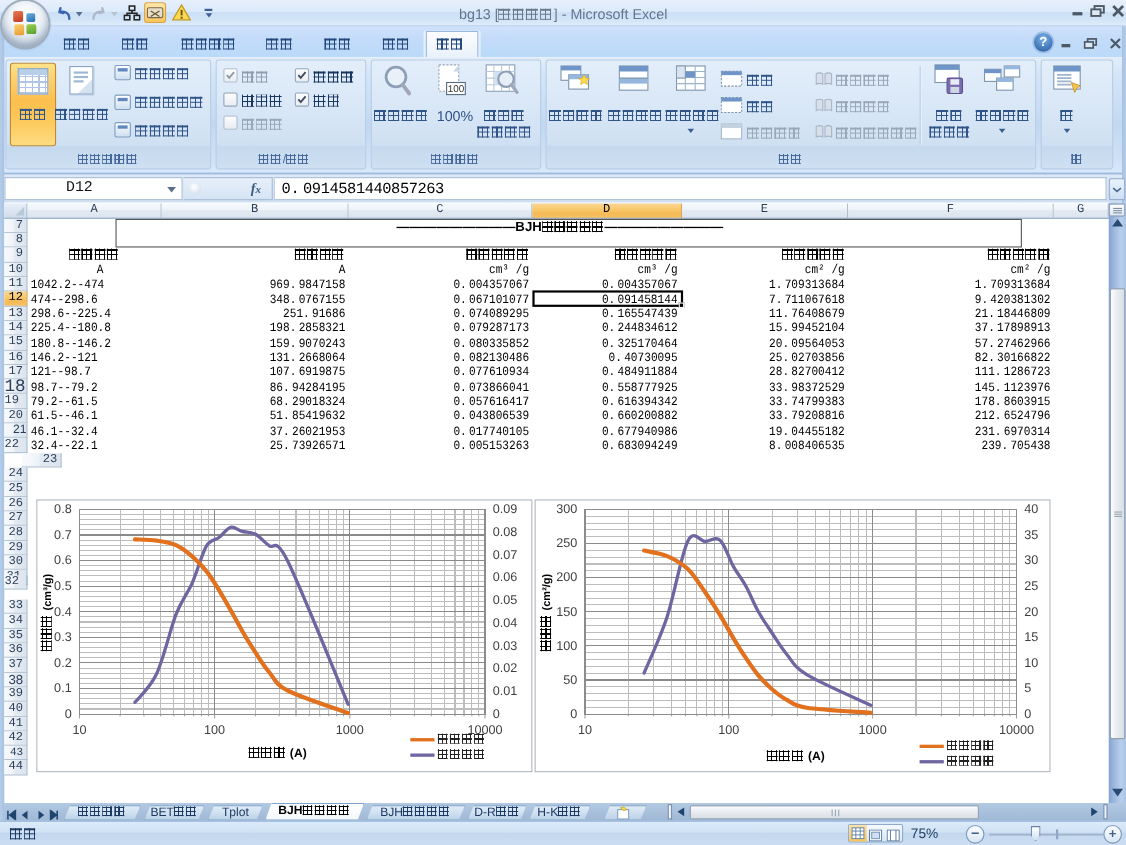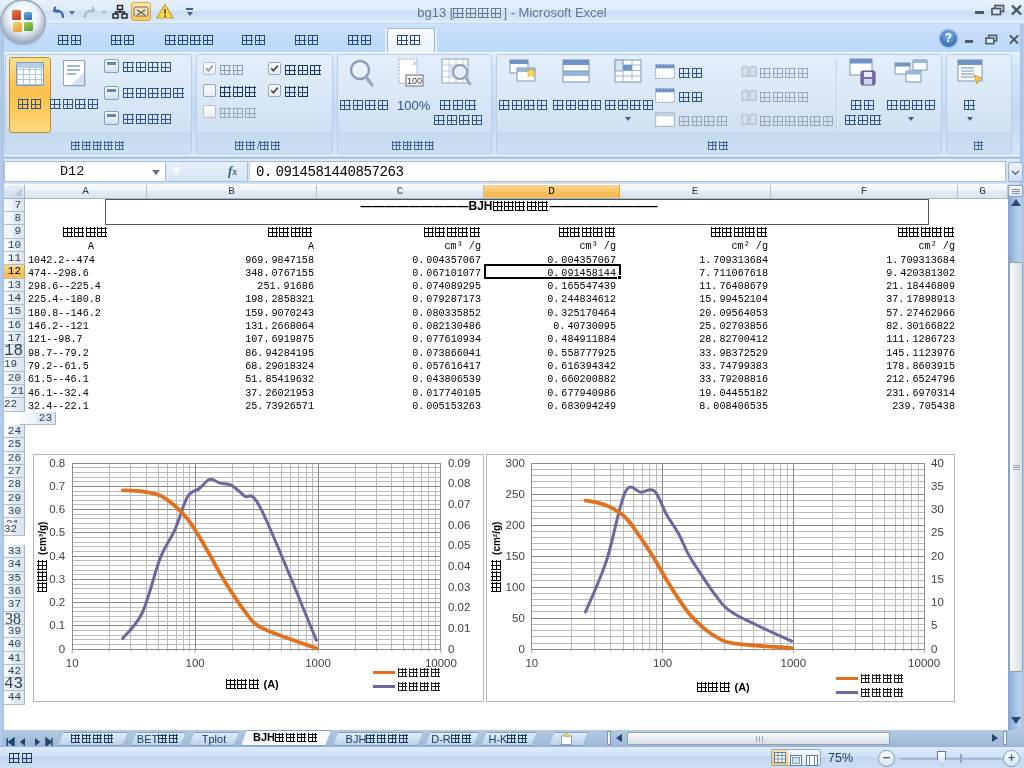--- a/index.html
+++ b/index.html
@@ -281,43 +281,43 @@
 <div style="position:absolute;left:4px;top:251.9px;width:21px;height:13.32px;background:linear-gradient(90deg,#f7fafc 0%,#eef3f8 45%,#e3eaf2 46%,#dce4ee 100%);border-right:1px solid #9eb6ce;border-bottom:1px solid #aebfd0;color:#2c3f58;font-family:'Liberation Mono',monospace;font-size:11px;text-align:right;padding-right:3px;line-height:13.32px">11</div>
 <div style="position:absolute;left:4px;top:265.2px;width:21px;height:13.32px;background:linear-gradient(180deg,#fad695 0%,#f8c96d 40%,#f5ba55 70%,#f6c065 100%);border-right:1px solid #dd9933;border-bottom:1px solid #aebfd0;color:#000;font-family:'Liberation Mono',monospace;font-size:11px;text-align:right;padding-right:3px;line-height:13.32px">12</div>
 <div style="position:absolute;left:4px;top:278.5px;width:21px;height:13.32px;background:linear-gradient(90deg,#f7fafc 0%,#eef3f8 45%,#e3eaf2 46%,#dce4ee 100%);border-right:1px solid #9eb6ce;border-bottom:1px solid #aebfd0;color:#2c3f58;font-family:'Liberation Mono',monospace;font-size:11px;text-align:right;padding-right:3px;line-height:13.32px">13</div>
 <div style="position:absolute;left:4px;top:291.8px;width:21px;height:13.32px;background:linear-gradient(90deg,#f7fafc 0%,#eef3f8 45%,#e3eaf2 46%,#dce4ee 100%);border-right:1px solid #9eb6ce;border-bottom:1px solid #aebfd0;color:#2c3f58;font-family:'Liberation Mono',monospace;font-size:11px;text-align:right;padding-right:3px;line-height:13.32px">14</div>
 <div style="position:absolute;left:4px;top:305.2px;width:21px;height:13.32px;background:linear-gradient(90deg,#f7fafc 0%,#eef3f8 45%,#e3eaf2 46%,#dce4ee 100%);border-right:1px solid #9eb6ce;border-bottom:1px solid #aebfd0;color:#2c3f58;font-family:'Liberation Mono',monospace;font-size:11px;text-align:right;padding-right:3px;line-height:13.32px">15</div>
 <div style="position:absolute;left:4px;top:318.5px;width:21px;height:13.32px;background:linear-gradient(90deg,#f7fafc 0%,#eef3f8 45%,#e3eaf2 46%,#dce4ee 100%);border-right:1px solid #9eb6ce;border-bottom:1px solid #aebfd0;color:#2c3f58;font-family:'Liberation Mono',monospace;font-size:11px;text-align:right;padding-right:3px;line-height:13.32px">16</div>
 <div style="position:absolute;left:4px;top:331.8px;width:21px;height:13.32px;background:linear-gradient(90deg,#f7fafc 0%,#eef3f8 45%,#e3eaf2 46%,#dce4ee 100%);border-right:1px solid #9eb6ce;border-bottom:1px solid #aebfd0;color:#2c3f58;font-family:'Liberation Mono',monospace;font-size:11px;text-align:right;padding-right:3px;line-height:13.32px">17</div>
 <div style="position:absolute;left:4px;top:345.1px;width:21px;height:13.32px;background:linear-gradient(90deg,#f7fafc 0%,#eef3f8 45%,#e3eaf2 46%,#dce4ee 100%);border-right:1px solid #9eb6ce;border-bottom:1px solid #aebfd0;color:#2c3f58;font-family:'Liberation Mono',monospace;font-size:16px;text-align:right;padding-right:3px;line-height:13.32px">18</div>
 <div style="position:absolute;left:4px;top:358.4px;width:21px;height:13.32px;background:linear-gradient(90deg,#f7fafc 0%,#eef3f8 45%,#e3eaf2 46%,#dce4ee 100%);border-right:1px solid #9eb6ce;border-bottom:1px solid #aebfd0;color:#2c3f58;font-family:'Liberation Mono',monospace;font-size:11px;text-align:right;padding-right:15px;line-height:13.32px">19</div>
 <div style="position:absolute;left:4px;top:371.8px;width:21px;height:13.32px;background:linear-gradient(90deg,#f7fafc 0%,#eef3f8 45%,#e3eaf2 46%,#dce4ee 100%);border-right:1px solid #9eb6ce;border-bottom:1px solid #aebfd0;color:#2c3f58;font-family:'Liberation Mono',monospace;font-size:11px;text-align:right;padding-right:3px;line-height:13.32px">20</div>
-<div style="position:absolute;left:4px;top:385.1px;width:21px;height:13.32px;background:linear-gradient(90deg,#f7fafc 0%,#eef3f8 45%,#e3eaf2 46%,#dce4ee 100%);border-right:1px solid #9eb6ce;border-bottom:1px solid #aebfd0;color:#2c3f58;font-family:Liberation Mono, monospace;font-size:11px;text-align:right;padding-right:0;line-height:13.32px">21</div>
+<div style="position:absolute;left:4px;top:385.1px;width:21px;height:13.32px;background:linear-gradient(90deg,#f7fafc 0%,#eef3f8 45%,#e3eaf2 46%,#dce4ee 100%);border-right:1px solid #9eb6ce;border-bottom:1px solid #aebfd0;color:#2c3f58;font-family:Liberation Sans, sans-serif;font-size:11px;text-align:right;padding-right:0;line-height:13.32px">21</div>
 <div style="position:absolute;left:4px;top:398.4px;width:21px;height:13.32px;background:linear-gradient(90deg,#f7fafc 0%,#eef3f8 45%,#e3eaf2 46%,#dce4ee 100%);border-right:1px solid #9eb6ce;border-bottom:1px solid #aebfd0;color:#2c3f58;font-family:'Liberation Mono',monospace;font-size:11px;text-align:right;padding-right:16px;line-height:13.32px">22</div>
 <div style="position:absolute;left:20px;top:411.7px;width:36px;height:13.32px;background:linear-gradient(90deg,#f7fafc 0%,#eef3f8 45%,#e3eaf2 46%,#dce4ee 100%);border-right:1px solid #9eb6ce;border-bottom:1px solid #aebfd0;color:#2c3f58;font-family:'Liberation Mono',monospace;font-size:11px;text-align:right;padding-right:3px;line-height:13.32px">23</div>
 <div style="position:absolute;left:4px;top:425.0px;width:21px;height:13.32px;background:linear-gradient(90deg,#f7fafc 0%,#eef3f8 45%,#e3eaf2 46%,#dce4ee 100%);border-right:1px solid #9eb6ce;border-bottom:1px solid #aebfd0;color:#2c3f58;font-family:'Liberation Mono',monospace;font-size:11px;text-align:right;padding-right:3px;line-height:13.32px">24</div>
 <div style="position:absolute;left:4px;top:438.4px;width:21px;height:13.32px;background:linear-gradient(90deg,#f7fafc 0%,#eef3f8 45%,#e3eaf2 46%,#dce4ee 100%);border-right:1px solid #9eb6ce;border-bottom:1px solid #aebfd0;color:#2c3f58;font-family:'Liberation Mono',monospace;font-size:11px;text-align:right;padding-right:3px;line-height:13.32px">25</div>
 <div style="position:absolute;left:4px;top:451.7px;width:21px;height:13.32px;background:linear-gradient(90deg,#f7fafc 0%,#eef3f8 45%,#e3eaf2 46%,#dce4ee 100%);border-right:1px solid #9eb6ce;border-bottom:1px solid #aebfd0;color:#2c3f58;font-family:'Liberation Mono',monospace;font-size:11px;text-align:right;padding-right:3px;line-height:13.32px">26</div>
 <div style="position:absolute;left:4px;top:465.0px;width:21px;height:13.32px;background:linear-gradient(90deg,#f7fafc 0%,#eef3f8 45%,#e3eaf2 46%,#dce4ee 100%);border-right:1px solid #9eb6ce;border-bottom:1px solid #aebfd0;color:#2c3f58;font-family:'Liberation Mono',monospace;font-size:11px;text-align:right;padding-right:3px;line-height:13.32px">27</div>
 <div style="position:absolute;left:4px;top:478.3px;width:21px;height:13.32px;background:linear-gradient(90deg,#f7fafc 0%,#eef3f8 45%,#e3eaf2 46%,#dce4ee 100%);border-right:1px solid #9eb6ce;border-bottom:1px solid #aebfd0;color:#2c3f58;font-family:'Liberation Mono',monospace;font-size:11px;text-align:right;padding-right:3px;line-height:13.32px">28</div>
 <div style="position:absolute;left:4px;top:491.6px;width:21px;height:13.32px;background:linear-gradient(90deg,#f7fafc 0%,#eef3f8 45%,#e3eaf2 46%,#dce4ee 100%);border-right:1px solid #9eb6ce;border-bottom:1px solid #aebfd0;color:#2c3f58;font-family:'Liberation Mono',monospace;font-size:11px;text-align:right;padding-right:3px;line-height:13.32px">29</div>
 <div style="position:absolute;left:4px;top:505.0px;width:21px;height:13.32px;background:linear-gradient(90deg,#f7fafc 0%,#eef3f8 45%,#e3eaf2 46%,#dce4ee 100%);border-right:1px solid #9eb6ce;border-bottom:1px solid #aebfd0;color:#2c3f58;font-family:'Liberation Mono',monospace;font-size:11px;text-align:right;padding-right:3px;line-height:13.32px">30</div>
 <div style="position:absolute;left:4px;top:518.3px;width:21px;height:13.32px;background:linear-gradient(90deg,#f7fafc 0%,#eef3f8 45%,#e3eaf2 46%,#dce4ee 100%);border-right:1px solid #9eb6ce;border-bottom:1px solid #aebfd0;color:#2c3f58;font-family:'Liberation Mono',monospace;font-size:11px;text-align:center;padding-right:3px;line-height:13.32px">31</div>
 <div style="position:absolute;left:4px;top:523px;width:21px;height:13.32px;background:linear-gradient(90deg,#f7fafc 0%,#eef3f8 45%,#e3eaf2 46%,#dce4ee 100%);border-right:1px solid #9eb6ce;border-bottom:1px solid #aebfd0;color:#2c3f58;font-family:'Liberation Mono',monospace;font-size:11px;text-align:left;padding-right:3px;line-height:13.32px">32</div>
 <div style="position:absolute;left:4px;top:544.9px;width:21px;height:13.32px;background:linear-gradient(90deg,#f7fafc 0%,#eef3f8 45%,#e3eaf2 46%,#dce4ee 100%);border-right:1px solid #9eb6ce;border-bottom:1px solid #aebfd0;color:#2c3f58;font-family:'Liberation Mono',monospace;font-size:11px;text-align:right;padding-right:3px;line-height:13.32px">33</div>
 <div style="position:absolute;left:4px;top:558.2px;width:21px;height:13.32px;background:linear-gradient(90deg,#f7fafc 0%,#eef3f8 45%,#e3eaf2 46%,#dce4ee 100%);border-right:1px solid #9eb6ce;border-bottom:1px solid #aebfd0;color:#2c3f58;font-family:'Liberation Mono',monospace;font-size:11px;text-align:right;padding-right:3px;line-height:13.32px">34</div>
 <div style="position:absolute;left:4px;top:571.6px;width:21px;height:13.32px;background:linear-gradient(90deg,#f7fafc 0%,#eef3f8 45%,#e3eaf2 46%,#dce4ee 100%);border-right:1px solid #9eb6ce;border-bottom:1px solid #aebfd0;color:#2c3f58;font-family:'Liberation Mono',monospace;font-size:11px;text-align:right;padding-right:3px;line-height:13.32px">35</div>
 <div style="position:absolute;left:4px;top:584.9px;width:21px;height:13.32px;background:linear-gradient(90deg,#f7fafc 0%,#eef3f8 45%,#e3eaf2 46%,#dce4ee 100%);border-right:1px solid #9eb6ce;border-bottom:1px solid #aebfd0;color:#2c3f58;font-family:'Liberation Mono',monospace;font-size:11px;text-align:right;padding-right:3px;line-height:13.32px">36</div>
 <div style="position:absolute;left:4px;top:598.2px;width:21px;height:13.32px;background:linear-gradient(90deg,#f7fafc 0%,#eef3f8 45%,#e3eaf2 46%,#dce4ee 100%);border-right:1px solid #9eb6ce;border-bottom:1px solid #aebfd0;color:#2c3f58;font-family:'Liberation Mono',monospace;font-size:11px;text-align:right;padding-right:3px;line-height:13.32px">37</div>
-<div style="position:absolute;left:4px;top:611.5px;width:21px;height:13.32px;background:linear-gradient(90deg,#f7fafc 0%,#eef3f8 45%,#e3eaf2 46%,#dce4ee 100%);border-right:1px solid #9eb6ce;border-bottom:1px solid #aebfd0;color:#2c3f58;font-family:Liberation Serif, serif;font-size:16px;text-align:right;padding-right:3px;line-height:13.32px">38</div>
+<div style="position:absolute;left:4px;top:611.5px;width:21px;height:13.32px;background:linear-gradient(90deg,#f7fafc 0%,#eef3f8 45%,#e3eaf2 46%,#dce4ee 100%);border-right:1px solid #9eb6ce;border-bottom:1px solid #aebfd0;color:#2c3f58;font-family:Liberation Sans, sans-serif;font-size:12px;text-align:right;padding-right:3px;line-height:13.32px">38</div>
 <div style="position:absolute;left:4px;top:624.8px;width:21px;height:13.32px;background:linear-gradient(90deg,#f7fafc 0%,#eef3f8 45%,#e3eaf2 46%,#dce4ee 100%);border-right:1px solid #9eb6ce;border-bottom:1px solid #aebfd0;color:#2c3f58;font-family:'Liberation Mono',monospace;font-size:11px;text-align:right;padding-right:3px;line-height:13.32px">39</div>
 <div style="position:absolute;left:4px;top:638.2px;width:21px;height:13.32px;background:linear-gradient(90deg,#f7fafc 0%,#eef3f8 45%,#e3eaf2 46%,#dce4ee 100%);border-right:1px solid #9eb6ce;border-bottom:1px solid #aebfd0;color:#2c3f58;font-family:'Liberation Mono',monospace;font-size:11px;text-align:right;padding-right:3px;line-height:13.32px">40</div>
 <div style="position:absolute;left:4px;top:651.5px;width:21px;height:13.32px;background:linear-gradient(90deg,#f7fafc 0%,#eef3f8 45%,#e3eaf2 46%,#dce4ee 100%);border-right:1px solid #9eb6ce;border-bottom:1px solid #aebfd0;color:#2c3f58;font-family:'Liberation Mono',monospace;font-size:11px;text-align:right;padding-right:3px;line-height:13.32px">41</div>
 <div style="position:absolute;left:4px;top:664.8px;width:21px;height:13.32px;background:linear-gradient(90deg,#f7fafc 0%,#eef3f8 45%,#e3eaf2 46%,#dce4ee 100%);border-right:1px solid #9eb6ce;border-bottom:1px solid #aebfd0;color:#2c3f58;font-family:'Liberation Mono',monospace;font-size:11px;text-align:right;padding-right:3px;line-height:13.32px">42</div>
-<div style="position:absolute;left:4px;top:678.1px;width:21px;height:13.32px;background:linear-gradient(90deg,#f7fafc 0%,#eef3f8 45%,#e3eaf2 46%,#dce4ee 100%);border-right:1px solid #9eb6ce;border-bottom:1px solid #aebfd0;color:#2c3f58;font-family:'Liberation Mono',monospace;font-size:16px;text-align:right;padding-right:3px;line-height:13.32px">43</div>
+<div style="position:absolute;left:4px;top:678.1px;width:21px;height:13.32px;background:linear-gradient(90deg,#f7fafc 0%,#eef3f8 45%,#e3eaf2 46%,#dce4ee 100%);border-right:1px solid #9eb6ce;border-bottom:1px solid #aebfd0;color:#2c3f58;font-family:'Liberation Mono',monospace;font-size:10px;text-align:right;padding-right:3px;line-height:13.32px">43</div>
 <div style="position:absolute;left:4px;top:691.4px;width:21px;height:13.32px;background:linear-gradient(90deg,#f7fafc 0%,#eef3f8 45%,#e3eaf2 46%,#dce4ee 100%);border-right:1px solid #9eb6ce;border-bottom:1px solid #aebfd0;color:#2c3f58;font-family:'Liberation Mono',monospace;font-size:11px;text-align:right;padding-right:3px;line-height:13.32px">44</div>
 <div style="position:absolute;left:105px;top:198.6px;width:824px;height:26.6px;border:1px solid #555"></div>
 <div style="position:absolute;left:105px;top:199.1px;width:824px;text-align:center;color:#000;font-size:12px;font-weight:700;padding-right:16px"><span style="font-family:'Liberation Sans'">—————————<t>BJH</t><i class="d"></i><i class="d"></i><i class="d"></i><i class="d"></i><i class="d"></i>—————————</span></div>
 <div style="position:absolute;left:63px;top:226.4px;color:#000;font-size:11px"><i class="d"></i><i class="d"></i><i class="d"></i><i class="d"></i></div>
 <div style="position:absolute;left:268px;top:226.4px;color:#000;font-size:11px"><i class="d"></i><i class="d"></i><i class="d"></i><i class="d"></i></div>
 <div style="position:absolute;left:424px;top:226.4px;color:#000;font-size:11px"><i class="d"></i><i class="d"></i><i class="d"></i><i class="d"></i><i class="d"></i></div>
 <div style="position:absolute;left:559px;top:226.4px;color:#000;font-size:11px"><i class="d"></i><i class="d"></i><i class="d"></i><i class="d"></i><i class="d"></i></div>
 <div style="position:absolute;left:711px;top:226.4px;color:#000;font-size:11px"><i class="d"></i><i class="d"></i><i class="d"></i><i class="d"></i><i class="d"></i></div>
 <div style="position:absolute;left:898px;top:226.4px;color:#000;font-size:11px"><i class="d"></i><i class="d"></i><i class="d"></i><i class="d"></i><i class="d"></i></div>
 <div style="position:absolute;left:66px;top:239.4px;width:50px;text-align:center;font-family:'Liberation Mono',monospace;font-size:11.5px;color:#000;transform:scaleX(0.88);transform-origin:center top">A</div>

